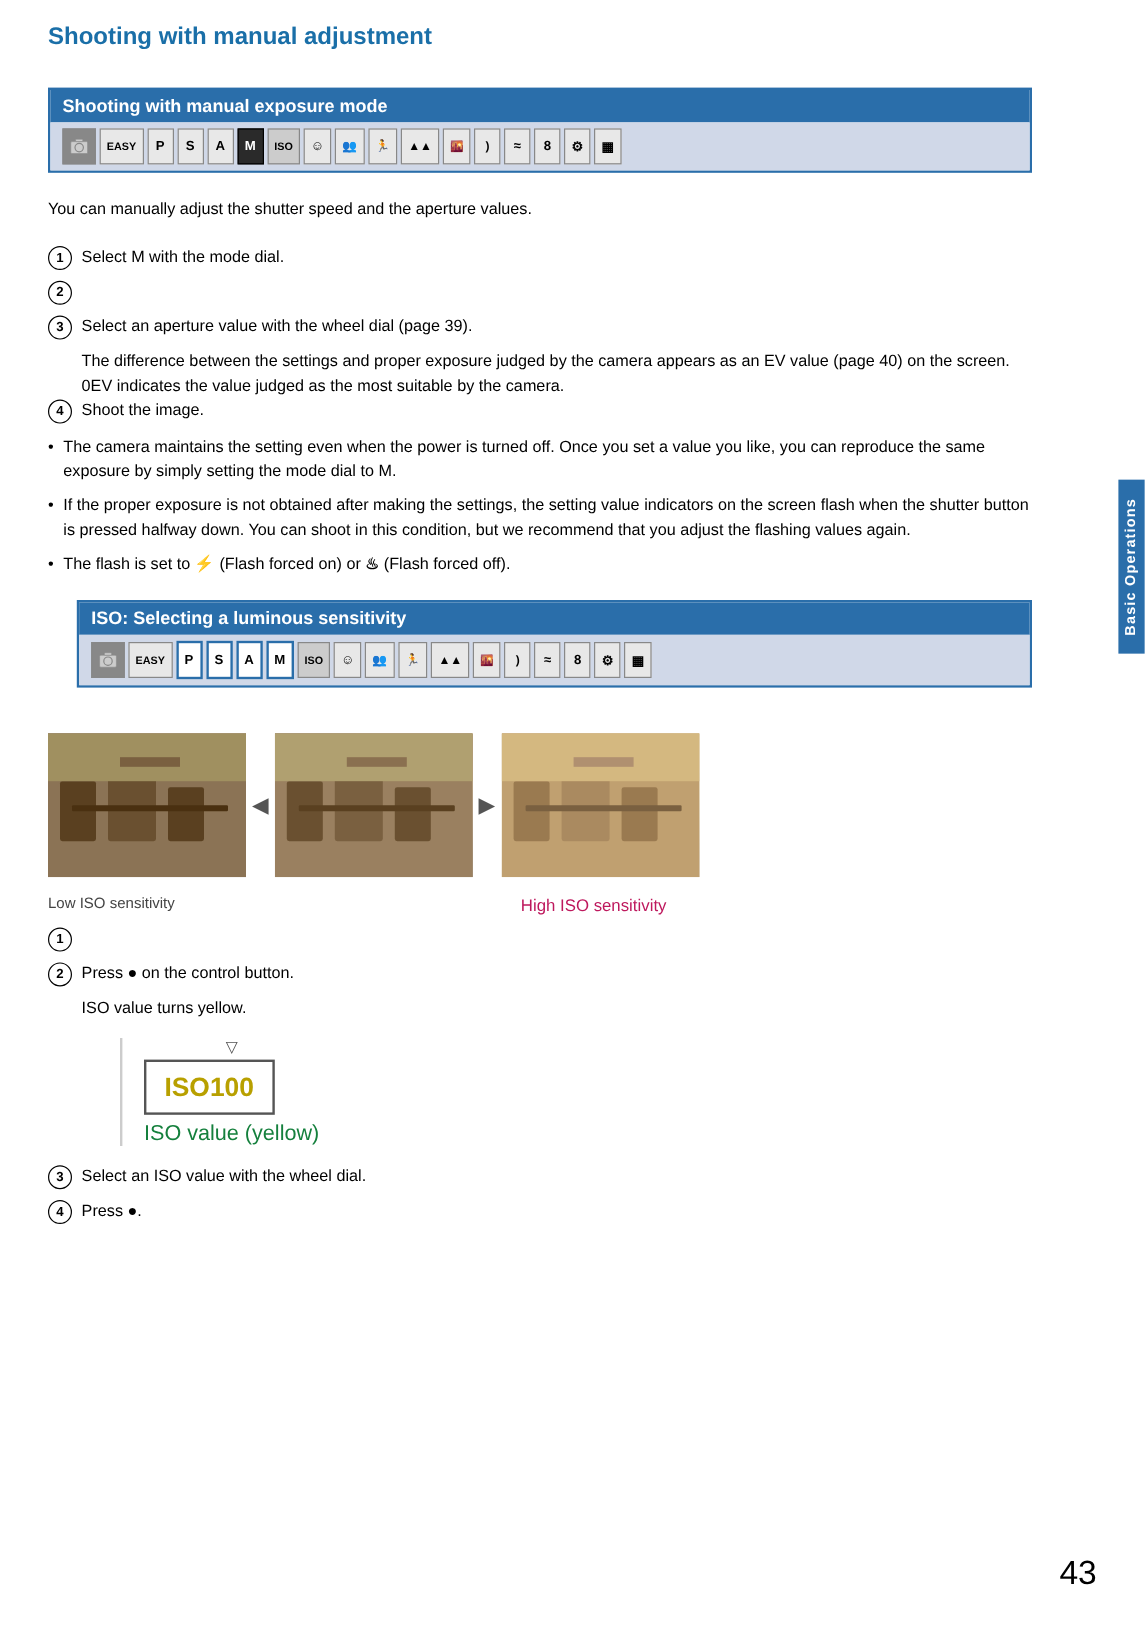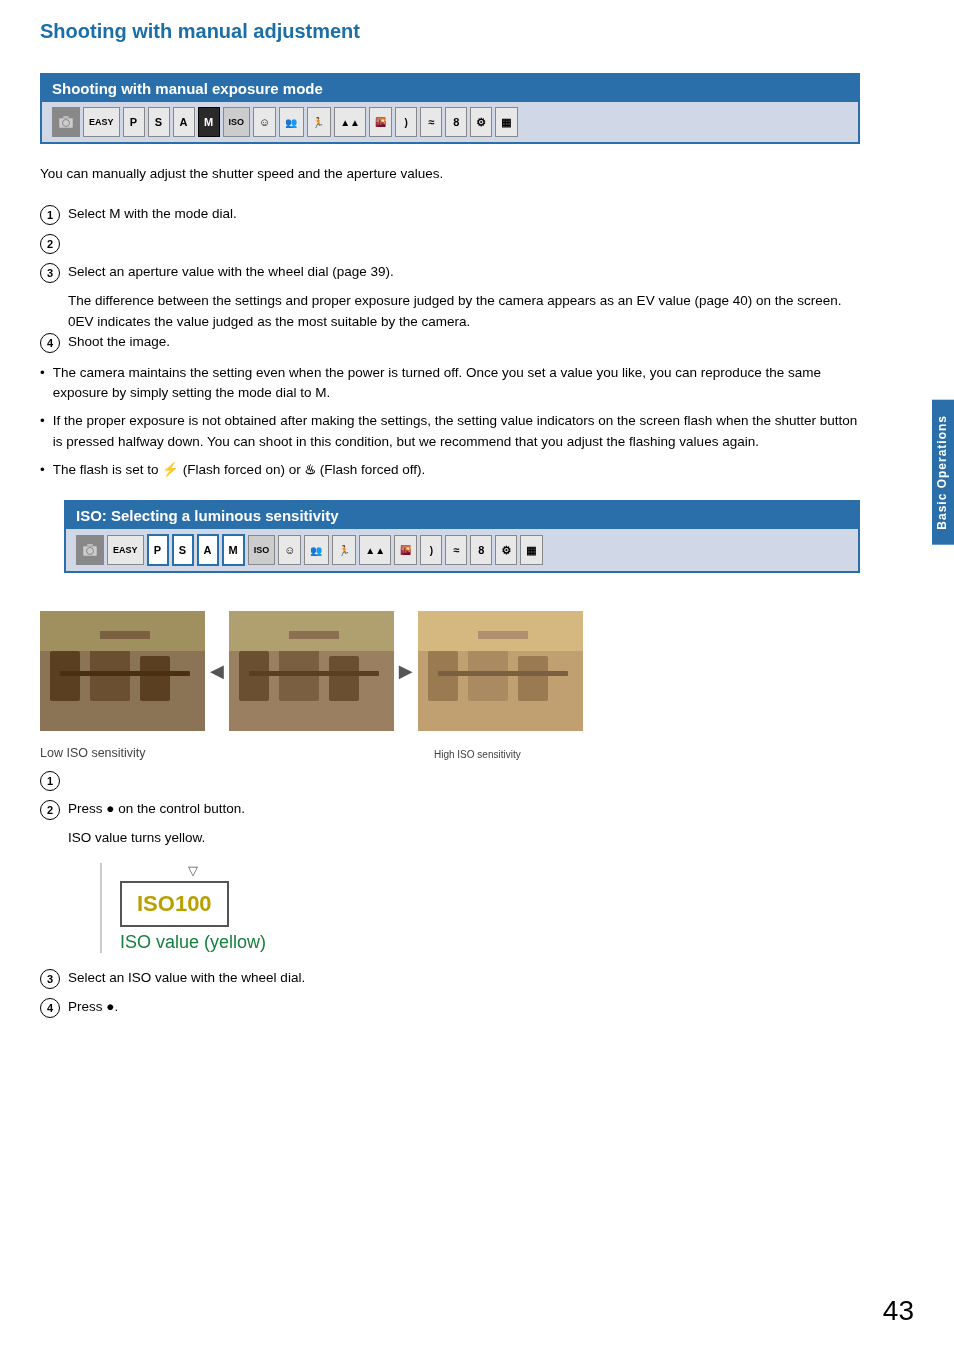--- a/index.html
+++ b/index.html
@@ -166,21 +166,20 @@
       right: 40px;
       font-size: 28px;
       font-weight: normal;
     }
     .photo-section {
       display: flex;
       flex-direction: column;
     }
     .photo-row-labels {
       display: flex;
-      align-items: flex-end;
       gap: 5px;
       margin-top: 5px;
     }
   </style>
 </head>
 <body>
 
 <div class="main-content">
 
   <h1 class="page-title">Shooting with manual adjustment</h1>
@@ -326,21 +325,21 @@
             <rect x="60" y="20" width="50" height="8" fill="#b09070"></rect>
           </svg>
         </div>
       </div>
     </div>
     <div class="photo-row-labels">
       <span style="font-size:12.5px; color:#444; width:165px;">Low ISO sensitivity</span>
       <span style="width:22px;"></span>
       <span style="width:165px;"></span>
       <span style="width:22px;"></span>
-      <span style="font-size:10px; color:#404040; width:165px;">High ISO sensitivity</span>
+      <span style="font-size:14px; color:#be185d; width:165px;">High ISO sensitivity</span>
     </div>
   </div>
 
 
   <div class="steps">
     <div class="step-item">
       <span class="step-num">1</span>
     </div>
     <div class="step-item">
       <span class="step-num">2</span>

